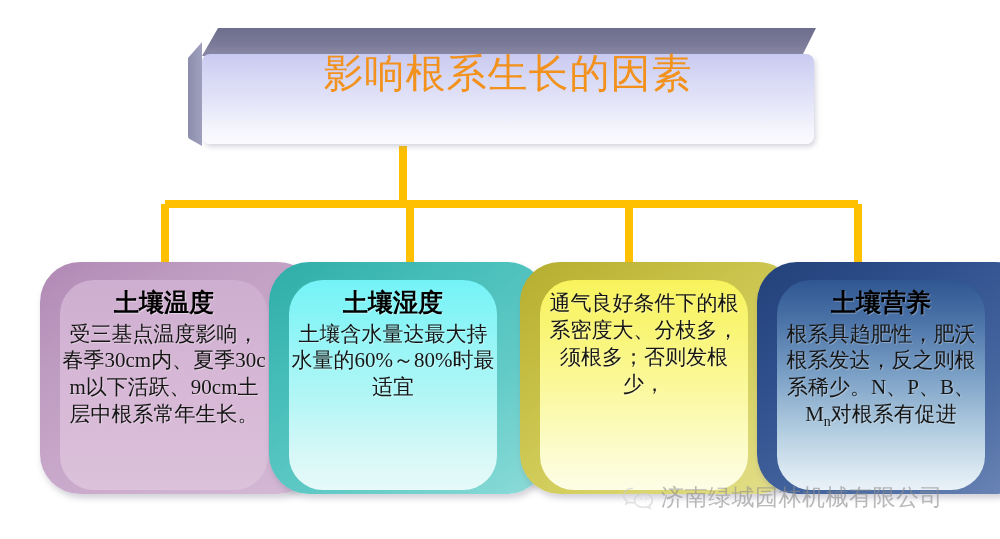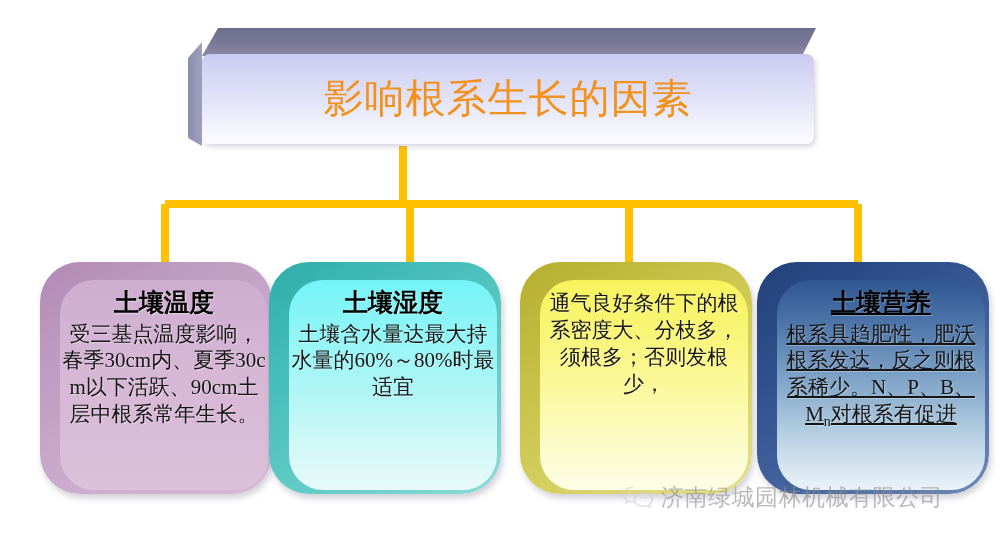--- a/index.html
+++ b/index.html
@@ -66,39 +66,39 @@
   #title-front-face {
     position: absolute;
     left: 14px;
     top: 26px;
     width: 612px;
     height: 90px;
     background: linear-gradient(180deg, #c9caf0 0%, #d5d6f4 22%, #e6e7f9 58%, #f4f4fc 82%, #fbfbfe 100%);
     border-radius: 8px;
     box-shadow: 2px 3px 5px rgba(140,140,170,0.35);
     display: flex;
-    align-items: center;
     justify-content: center;
   }
   #title-text {
     color: #F2921D;
     font-size: 40px;
     font-weight: 400;
     letter-spacing: 1px;
     font-family: "Liberation Serif", "DejaVu Serif", serif;
     line-height: 1;
     white-space: nowrap;
   }
 
   
   .node {
     position: absolute;
     top: 262px;
     width: 232px;
     height: 232px;
+    padding-left: 46px;
   }
   
   .node-shell {
     position: absolute;
     left: 0; top: 0;
     width: 100%;
     height: 100%;
     border-radius: 40px;
     box-shadow: 2px 4px 6px rgba(120,120,140,0.35);
   }
@@ -178,30 +178,29 @@
   #node-3 { left: 757px; }
   #node-3 .node-shell {
     background: linear-gradient(145deg, #23417a 0%, #2e4f8c 30%, #45669f 65%, #7089b8 100%);
   }
   #node-3 .node-face {
     background: linear-gradient(180deg, #2f5691 0%, #4c74a8 20%, #7ba0c6 45%, #b2cde0 72%, #dce9f2 92%, #eaf2f8 100%);
   }
   #node-3 .node-title,
   #node-3 .node-body {
     text-shadow: 1px 1px 1px rgba(255,255,255,0.3);
-    text-decoration: underline;
   }
 
   
   #watermark {
     position: absolute;
     left: 622px;
     top: 482px;
     display: flex;
-    align-items: center;
+    align-items: flex-end;
     gap: 7px;
     opacity: 0.62;
     pointer-events: none;
   }
   #watermark-icon { display: block; }
   #watermark-text {
     font-size: 23px;
     color: #8f8f8f;
     font-family: "Liberation Serif", "DejaVu Serif", serif;
     white-space: nowrap;

